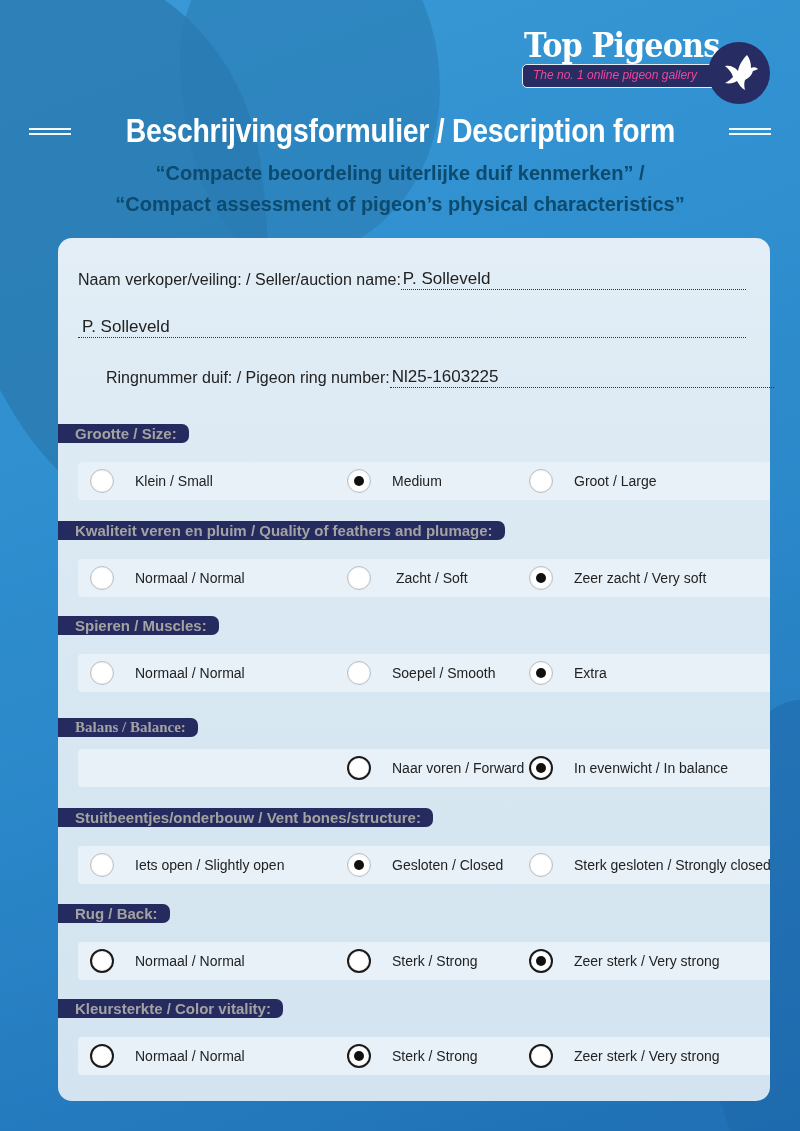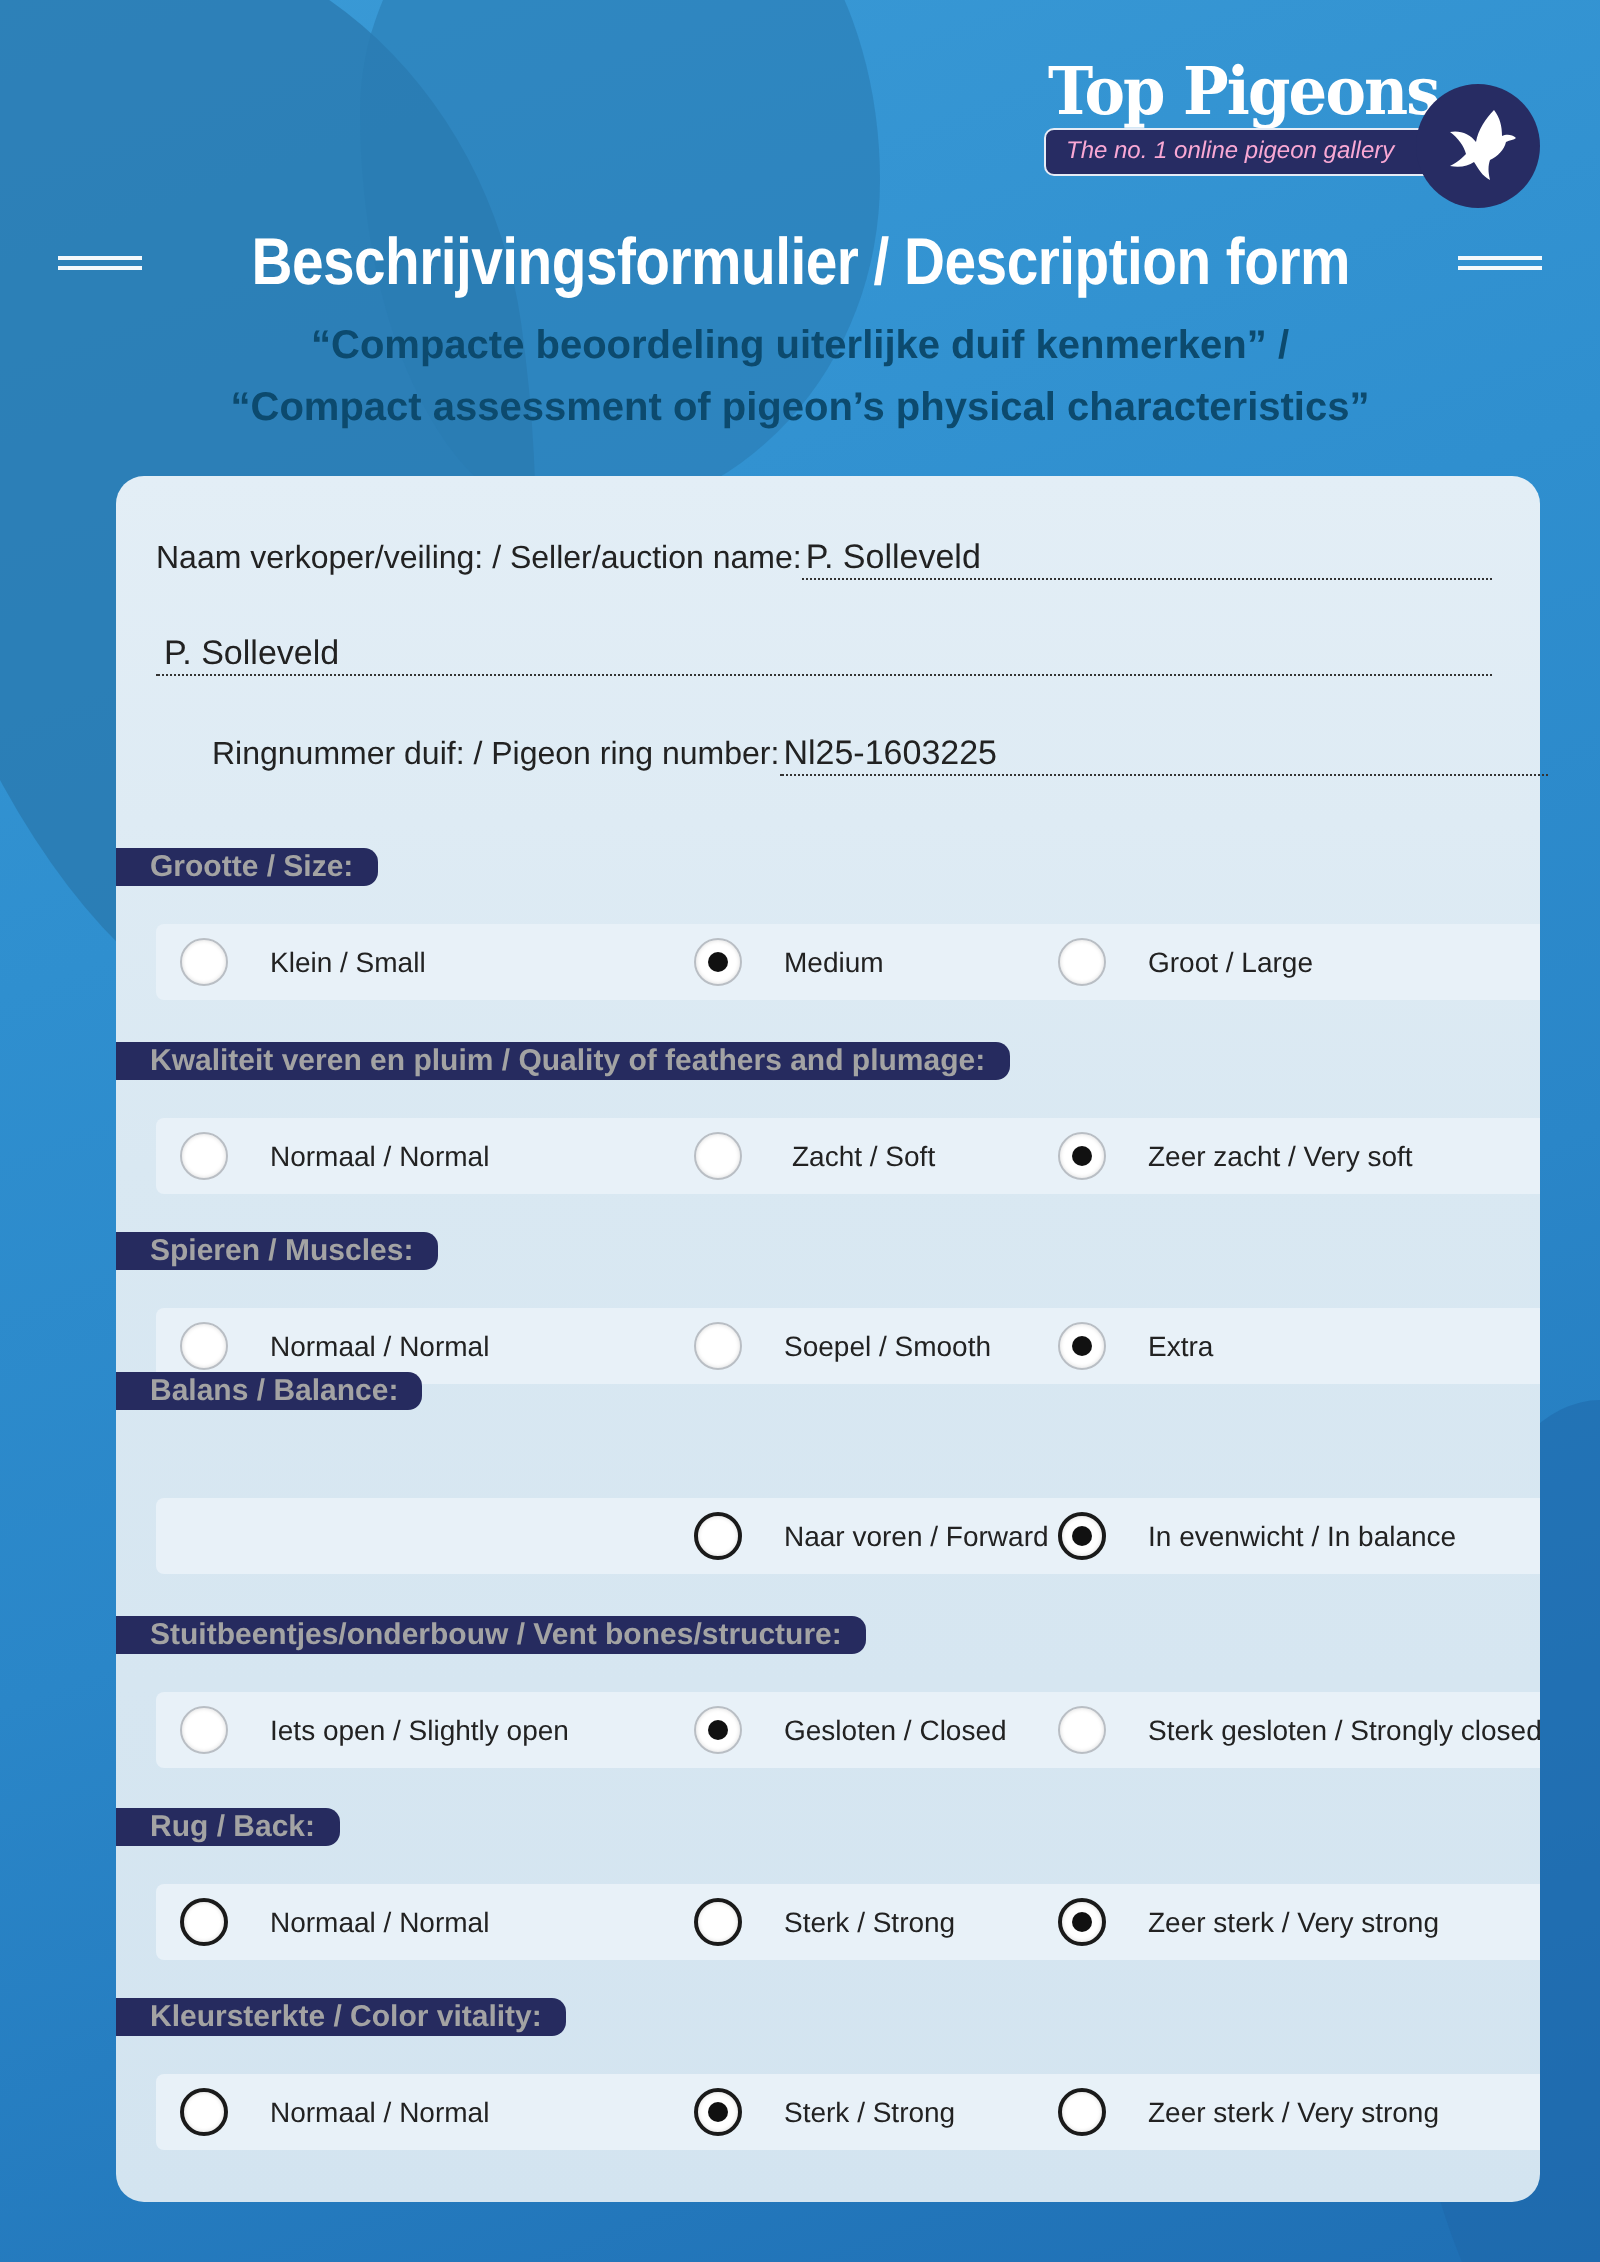--- a/index.html
+++ b/index.html
@@ -30,21 +30,21 @@
   .logo-title {
     position: absolute; left: 4px; top: 0; color: #fff;
     font-family: "DejaVu Serif", serif; font-weight: bold; font-size: 33px;
     letter-spacing: -1px; line-height: 40px; transform: scaleX(0.92); transform-origin: left;
   }
   .logo-bar {
     position: absolute; left: 2px; top: 38px; width: 210px; height: 24px;
     background: #272c63; border-radius: 5px; border: 1px solid #e6ecf6;
   }
   .logo-tagline {
-    position: absolute; left: 10px; top: 3px; color: #f9a8d4; font-style: italic;
+    position: absolute; left: 10px; top: 3px; color: #ec4899; font-style: italic;
     font-family: "Liberation Sans", sans-serif; font-size: 12px;
   }
   .logo-circle {
     position: absolute; left: 188px; top: 16px; width: 62px; height: 62px;
     border-radius: 50%; background: #272c63;
     display: flex; align-items: center; justify-content: center;
   }
 
   
   .title-row {
@@ -196,21 +196,21 @@
           <span class="radio"></span>
           <span>Soepel / Smooth</span>
         </div>
         <div class="option opt3">
           <span class="radio checked">
             <span class="dot"></span>
           </span>
           <span>Extra</span>
         </div>
       </div>
-      <div class="section-label" style="top: 448px;">Balans / Balance:</div>
+      <div class="section-label" style="top: 480px; font-family: Liberation Serif, serif;">Balans / Balance:</div>
       <div class="option-row" style="top: 511px;">
         <div class="option opt2">
           <span class="radio dark"></span>
           <span>Naar voren  / Forward</span>
         </div>
         <div class="option opt3">
           <span class="radio dark checked">
             <span class="dot"></span>
           </span>
           <span>In evenwicht / In balance</span>

